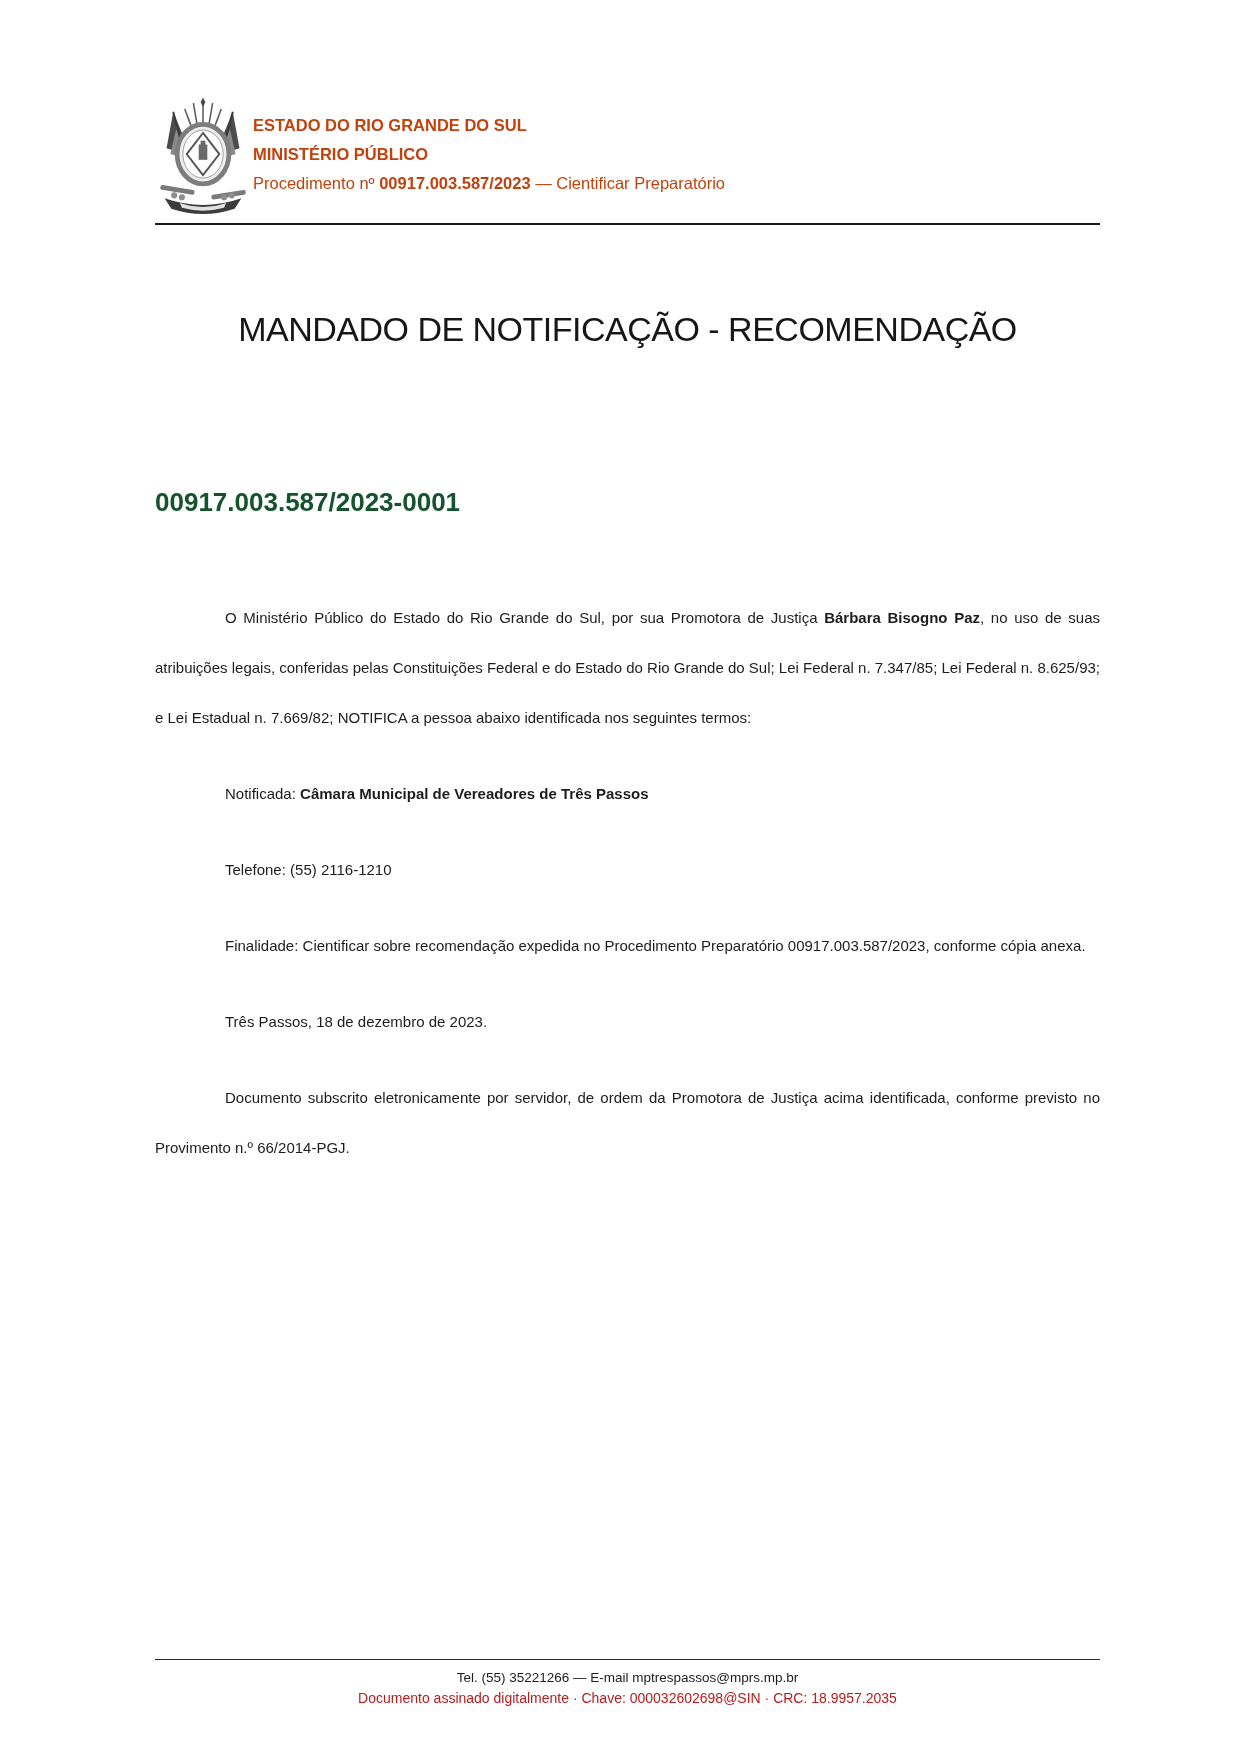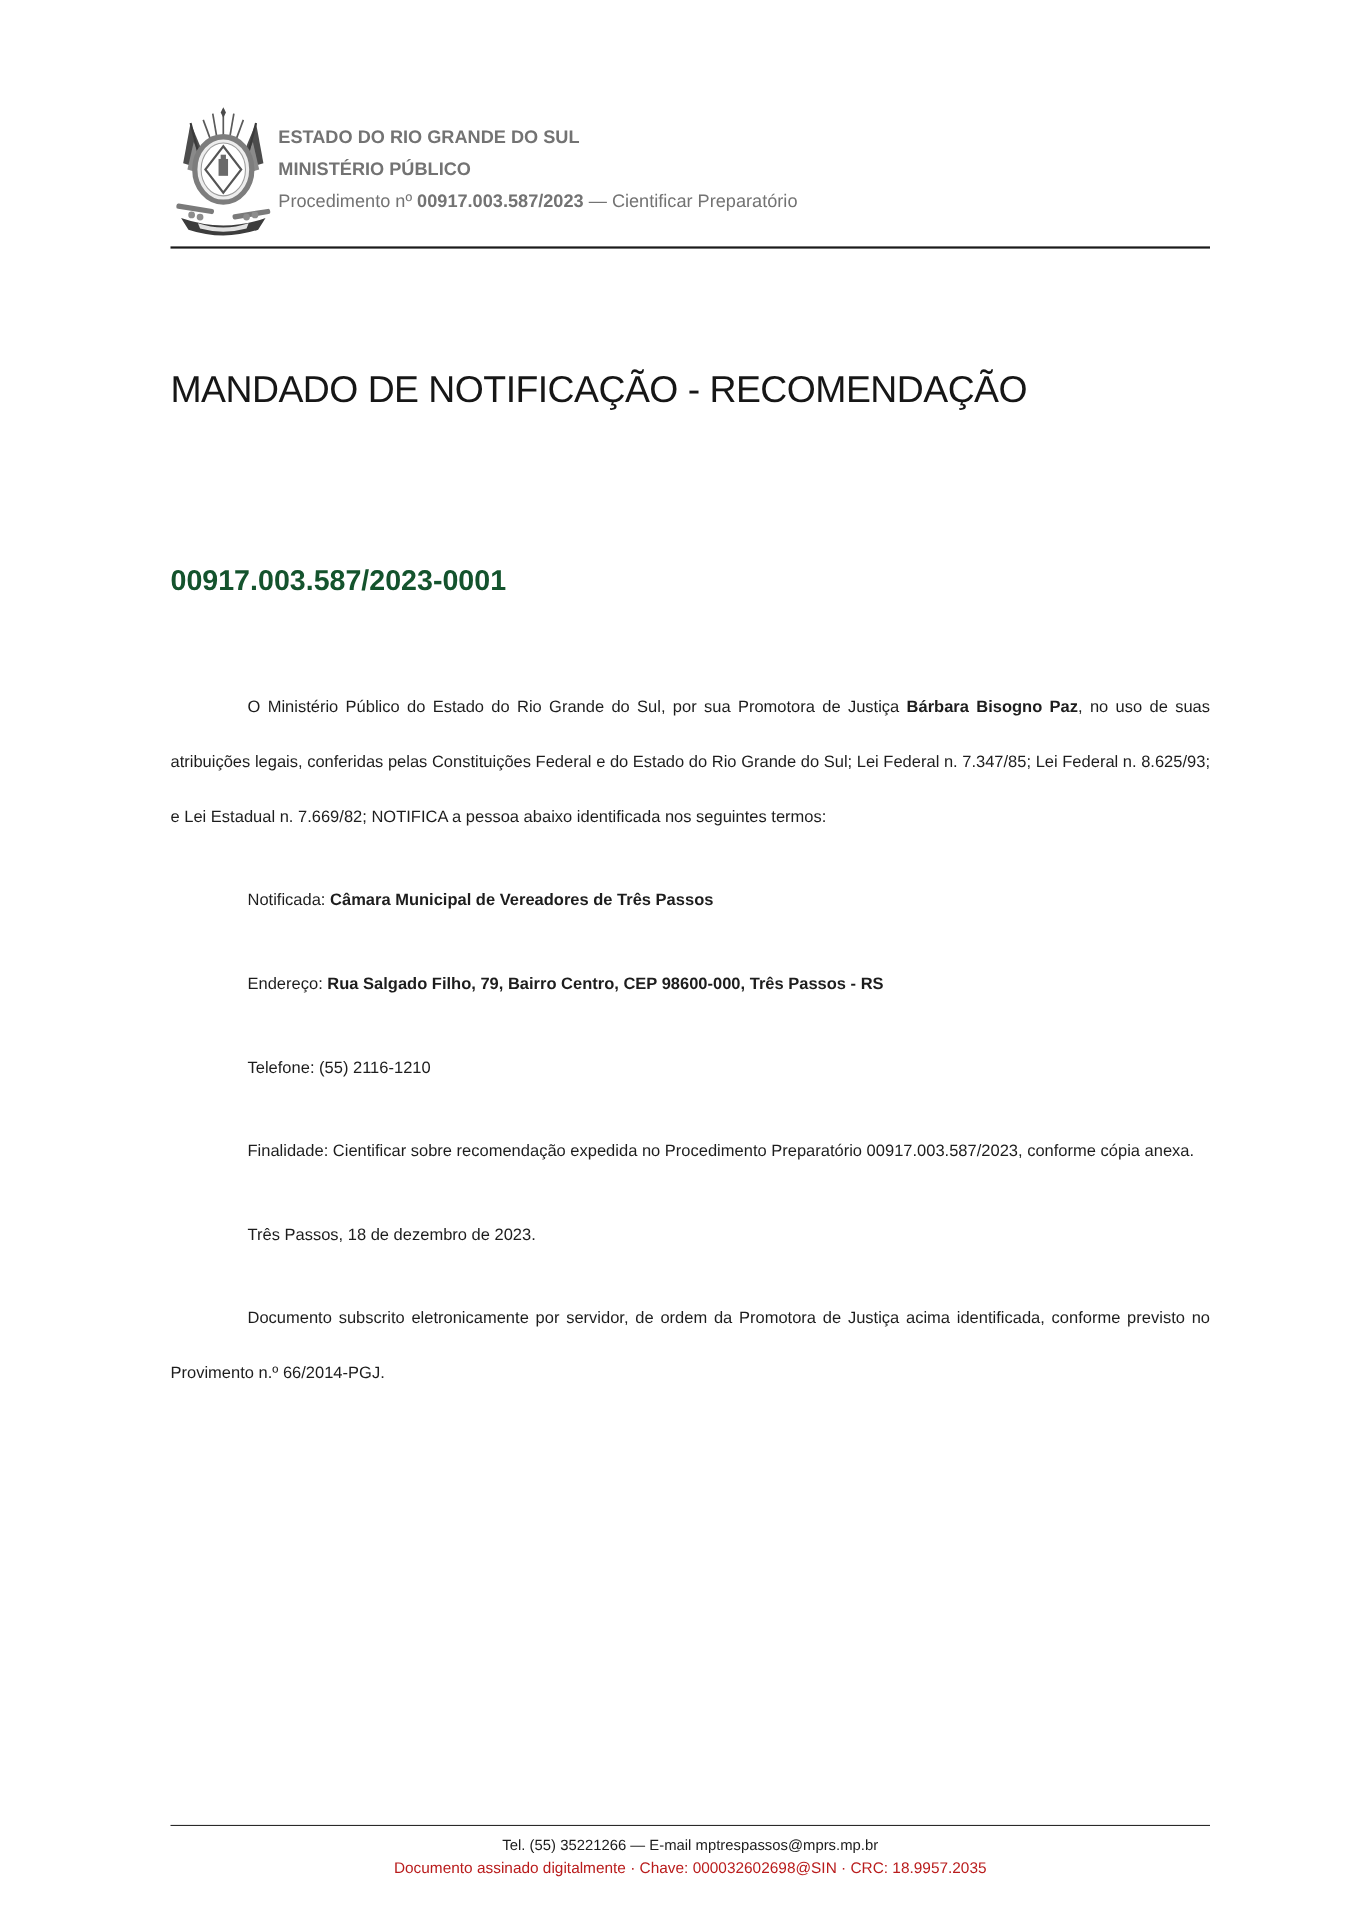--- a/index.html
+++ b/index.html
@@ -12,30 +12,31 @@
     background: #ffffff;
     color: #1d1d1d;
     font-family: "Liberation Sans", sans-serif;
     overflow: hidden;
   }
   .content { padding: 95px 141px 0 155px; }
 
   
   .doc-header { display: flex; align-items: flex-start; }
   .coat { width: 96px; flex: 0 0 96px; }
-  .header-text { padding-top: 16px; padding-left: 2px; font-size: 16.5px; line-height: 29px; color: #737373; }
+  .header-text { padding-top: 16px; padding-left: 2px; font-size: 16.5px; line-height: 29px; color: #c2410c; }
   .b { font-weight: bold; }
   .header-rule { border: none; border-top: 2px solid #1a1a1a; margin-top: 2px; }
 
   
   .title {
-    margin-top: 108px;
+    margin-top: 84px;
     font-size: 34px;
     font-weight: 400;
     letter-spacing: -0.5px;
+    text-align: center;
     line-height: 40px;
     color: #161616;
     white-space: nowrap;
   }
 
   
   .doc-number { margin-top: 141px; font-size: 26px; font-weight: bold; line-height: 24px; color: #14532d; }
 
   
   .body-text { margin-top: 79px; font-size: 15px; line-height: 50px; color: #1d1d1d; }
@@ -108,21 +109,20 @@
 
     <h1 class="title">MANDADO DE NOTIFICAÇÃO - RECOMENDAÇÃO</h1>
 
     <div class="doc-number">00917.003.587/2023-0001</div>
 
     <main class="body-text">
       <p class="jst"><span>O Ministério Público do Estado do Rio Grande do Sul, por sua Promotora de Justiça </span><span class="b">Bárbara Bisogno Paz</span><span>, no uso de suas atribuições legais, conferidas pelas Constituições Federal e do Estado do Rio Grande do Sul; Lei Federal n. 7.347/85; Lei Federal n. 8.625/93; e Lei Estadual n. 7.669/82; NOTIFICA a pessoa abaixo identificada nos seguintes termos:</span></p>
 
       <p><span>Notificada: </span><span class="b">Câmara Municipal de Vereadores de Três Passos</span></p>
 
-      <p class="jst"><span>Endereço: </span><span class="b">Rua Salgado Filho, 79, Bairro Centro, CEP 98600-000, Três Passos - RS</span></p>
 
       <p>Telefone: (55) 2116-1210</p>
 
       <p class="jst">Finalidade: Cientificar sobre recomendação expedida no Procedimento Preparatório 00917.003.587/2023, conforme cópia anexa.</p>
 
       <p>Três Passos, 18 de dezembro de 2023.</p>
 
       <p class="jst">Documento subscrito eletronicamente por servidor, de ordem da Promotora de Justiça acima identificada, conforme previsto no Provimento n.º 66/2014-PGJ.</p>
     </main>
   </div>

